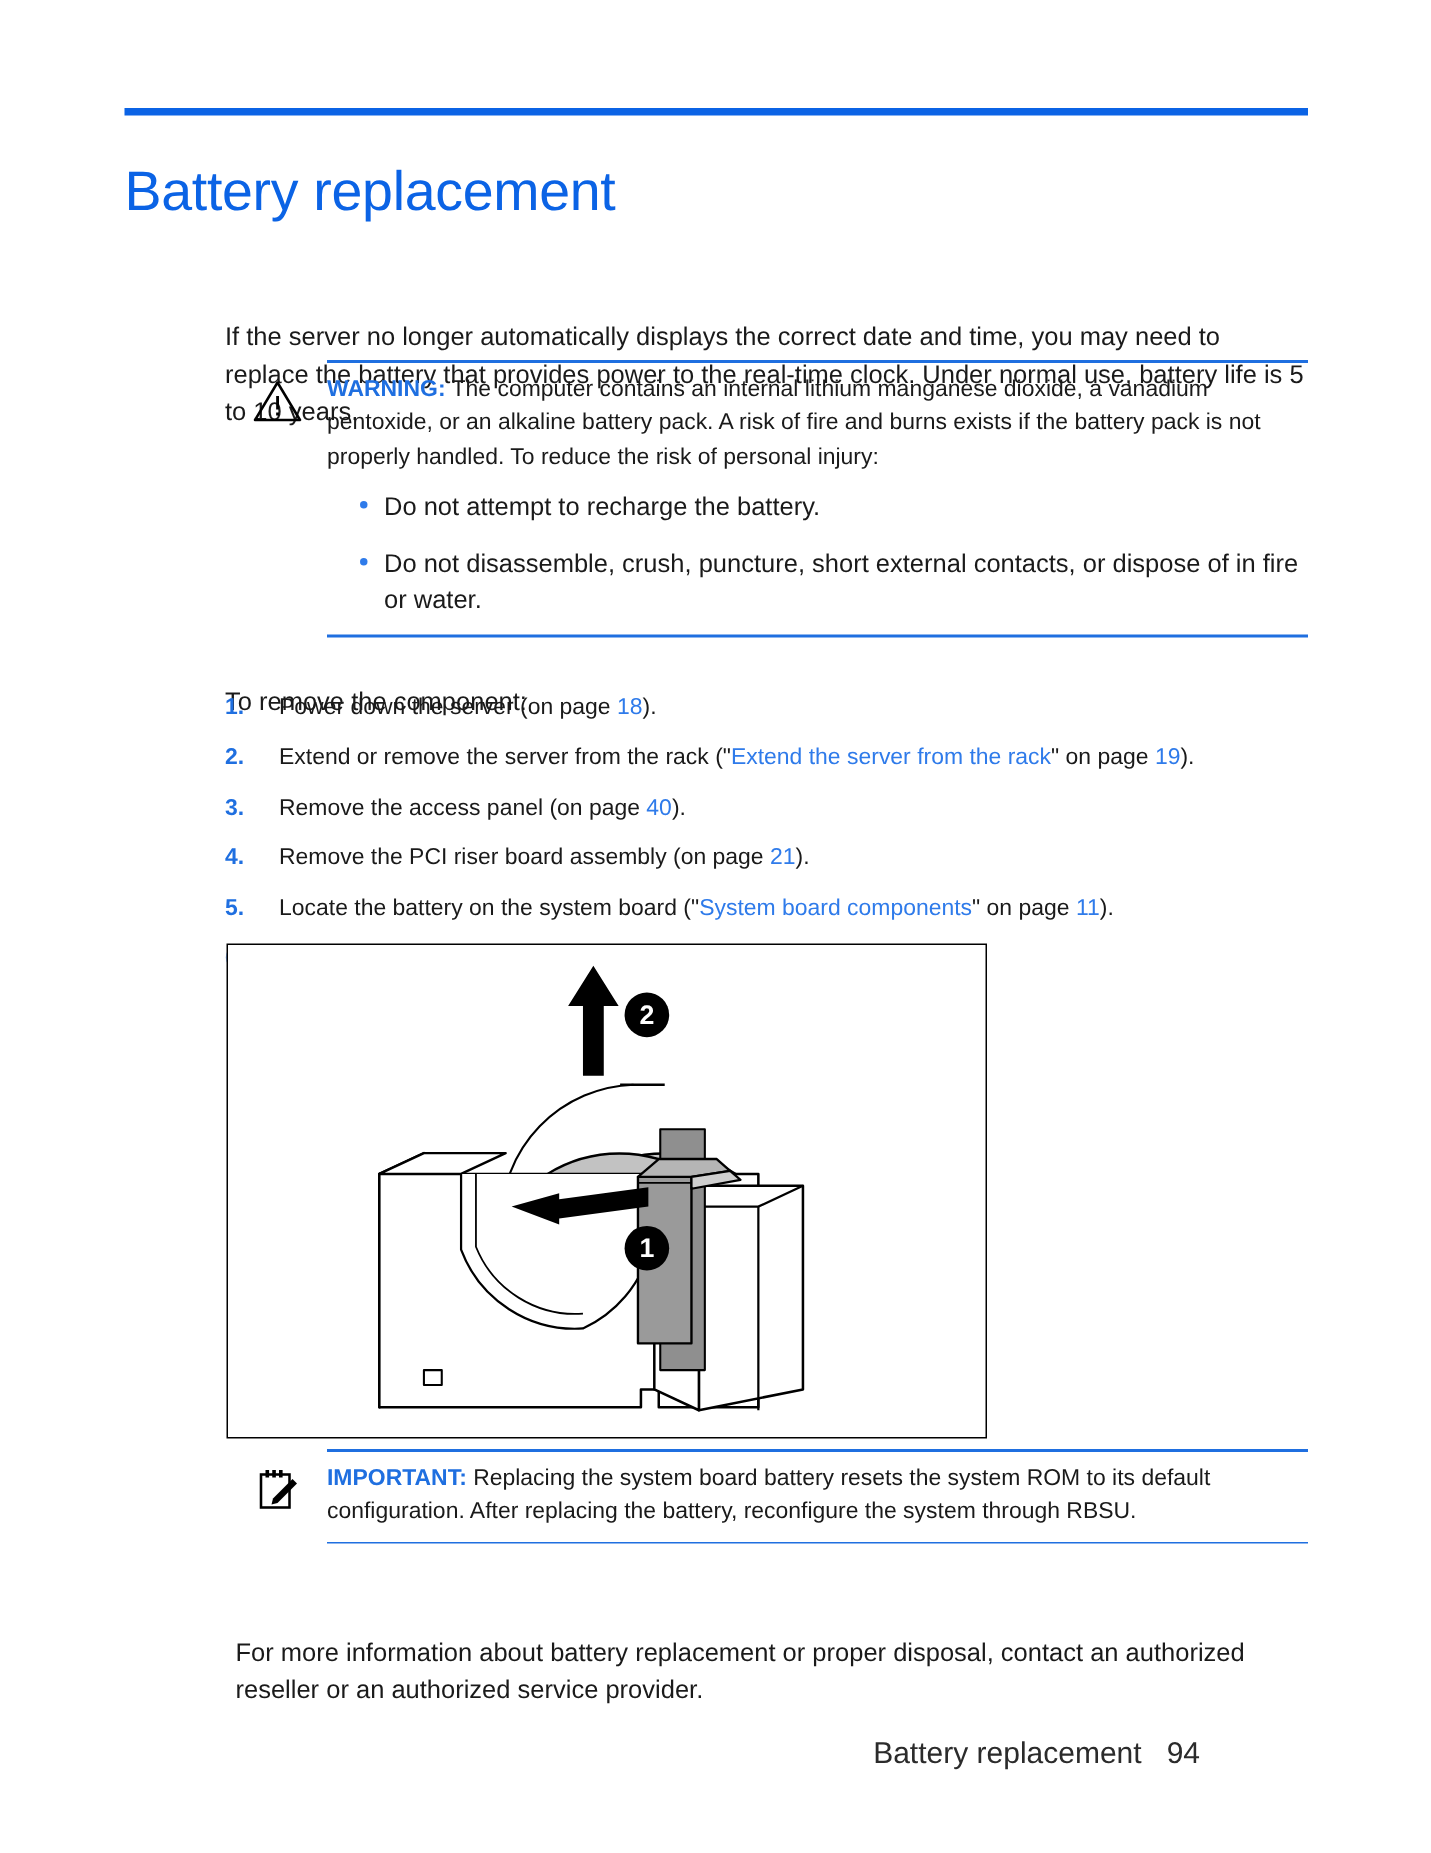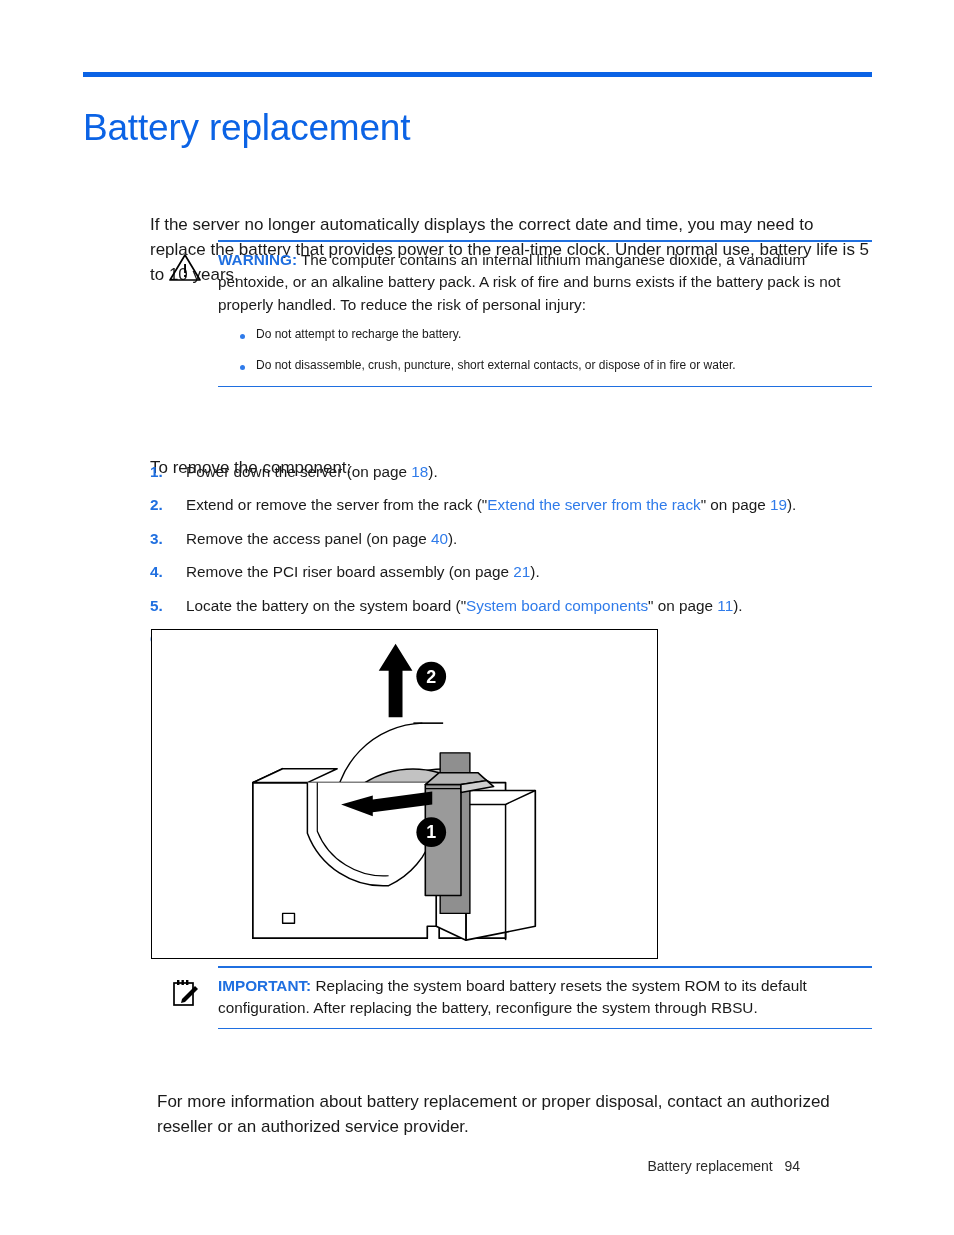--- a/index.html
+++ b/index.html
@@ -88,21 +88,21 @@
   }
   .note-bullets {
     list-style: none;
     margin: 10px 0 2px 0;
     padding: 0;
   }
   .note-bullets li {
     position: relative;
     padding-left: 38px;
     margin-bottom: 14px;
-    font-size: 12px;
+    font-size: 17px;
     line-height: 1.4;
     color: #1a1a1a;
   }
   .note-bullets li:last-child { margin-bottom: 4px; }
   .note-bullets li .dot {
     position: absolute;
     left: 22px;
     top: 8px;
     width: 5px;
     height: 5px;
@@ -158,21 +158,21 @@
 
   
   .tail1 { left: 150px; top: 1043px; width: 723px; }
   .tail2 { left: 157px; top: 1073px; width: 723px; }
 
   
   .footer {
     position: absolute;
     right: 82px;
     top: 1158px;
-    font-size: 14px;
+    font-size: 20px;
     color: #2b2b2b;
     white-space: pre;
   }
 </style>
 </head>
 <body>
 
 <div id="page">
 
   <div class="title-rule"></div>

